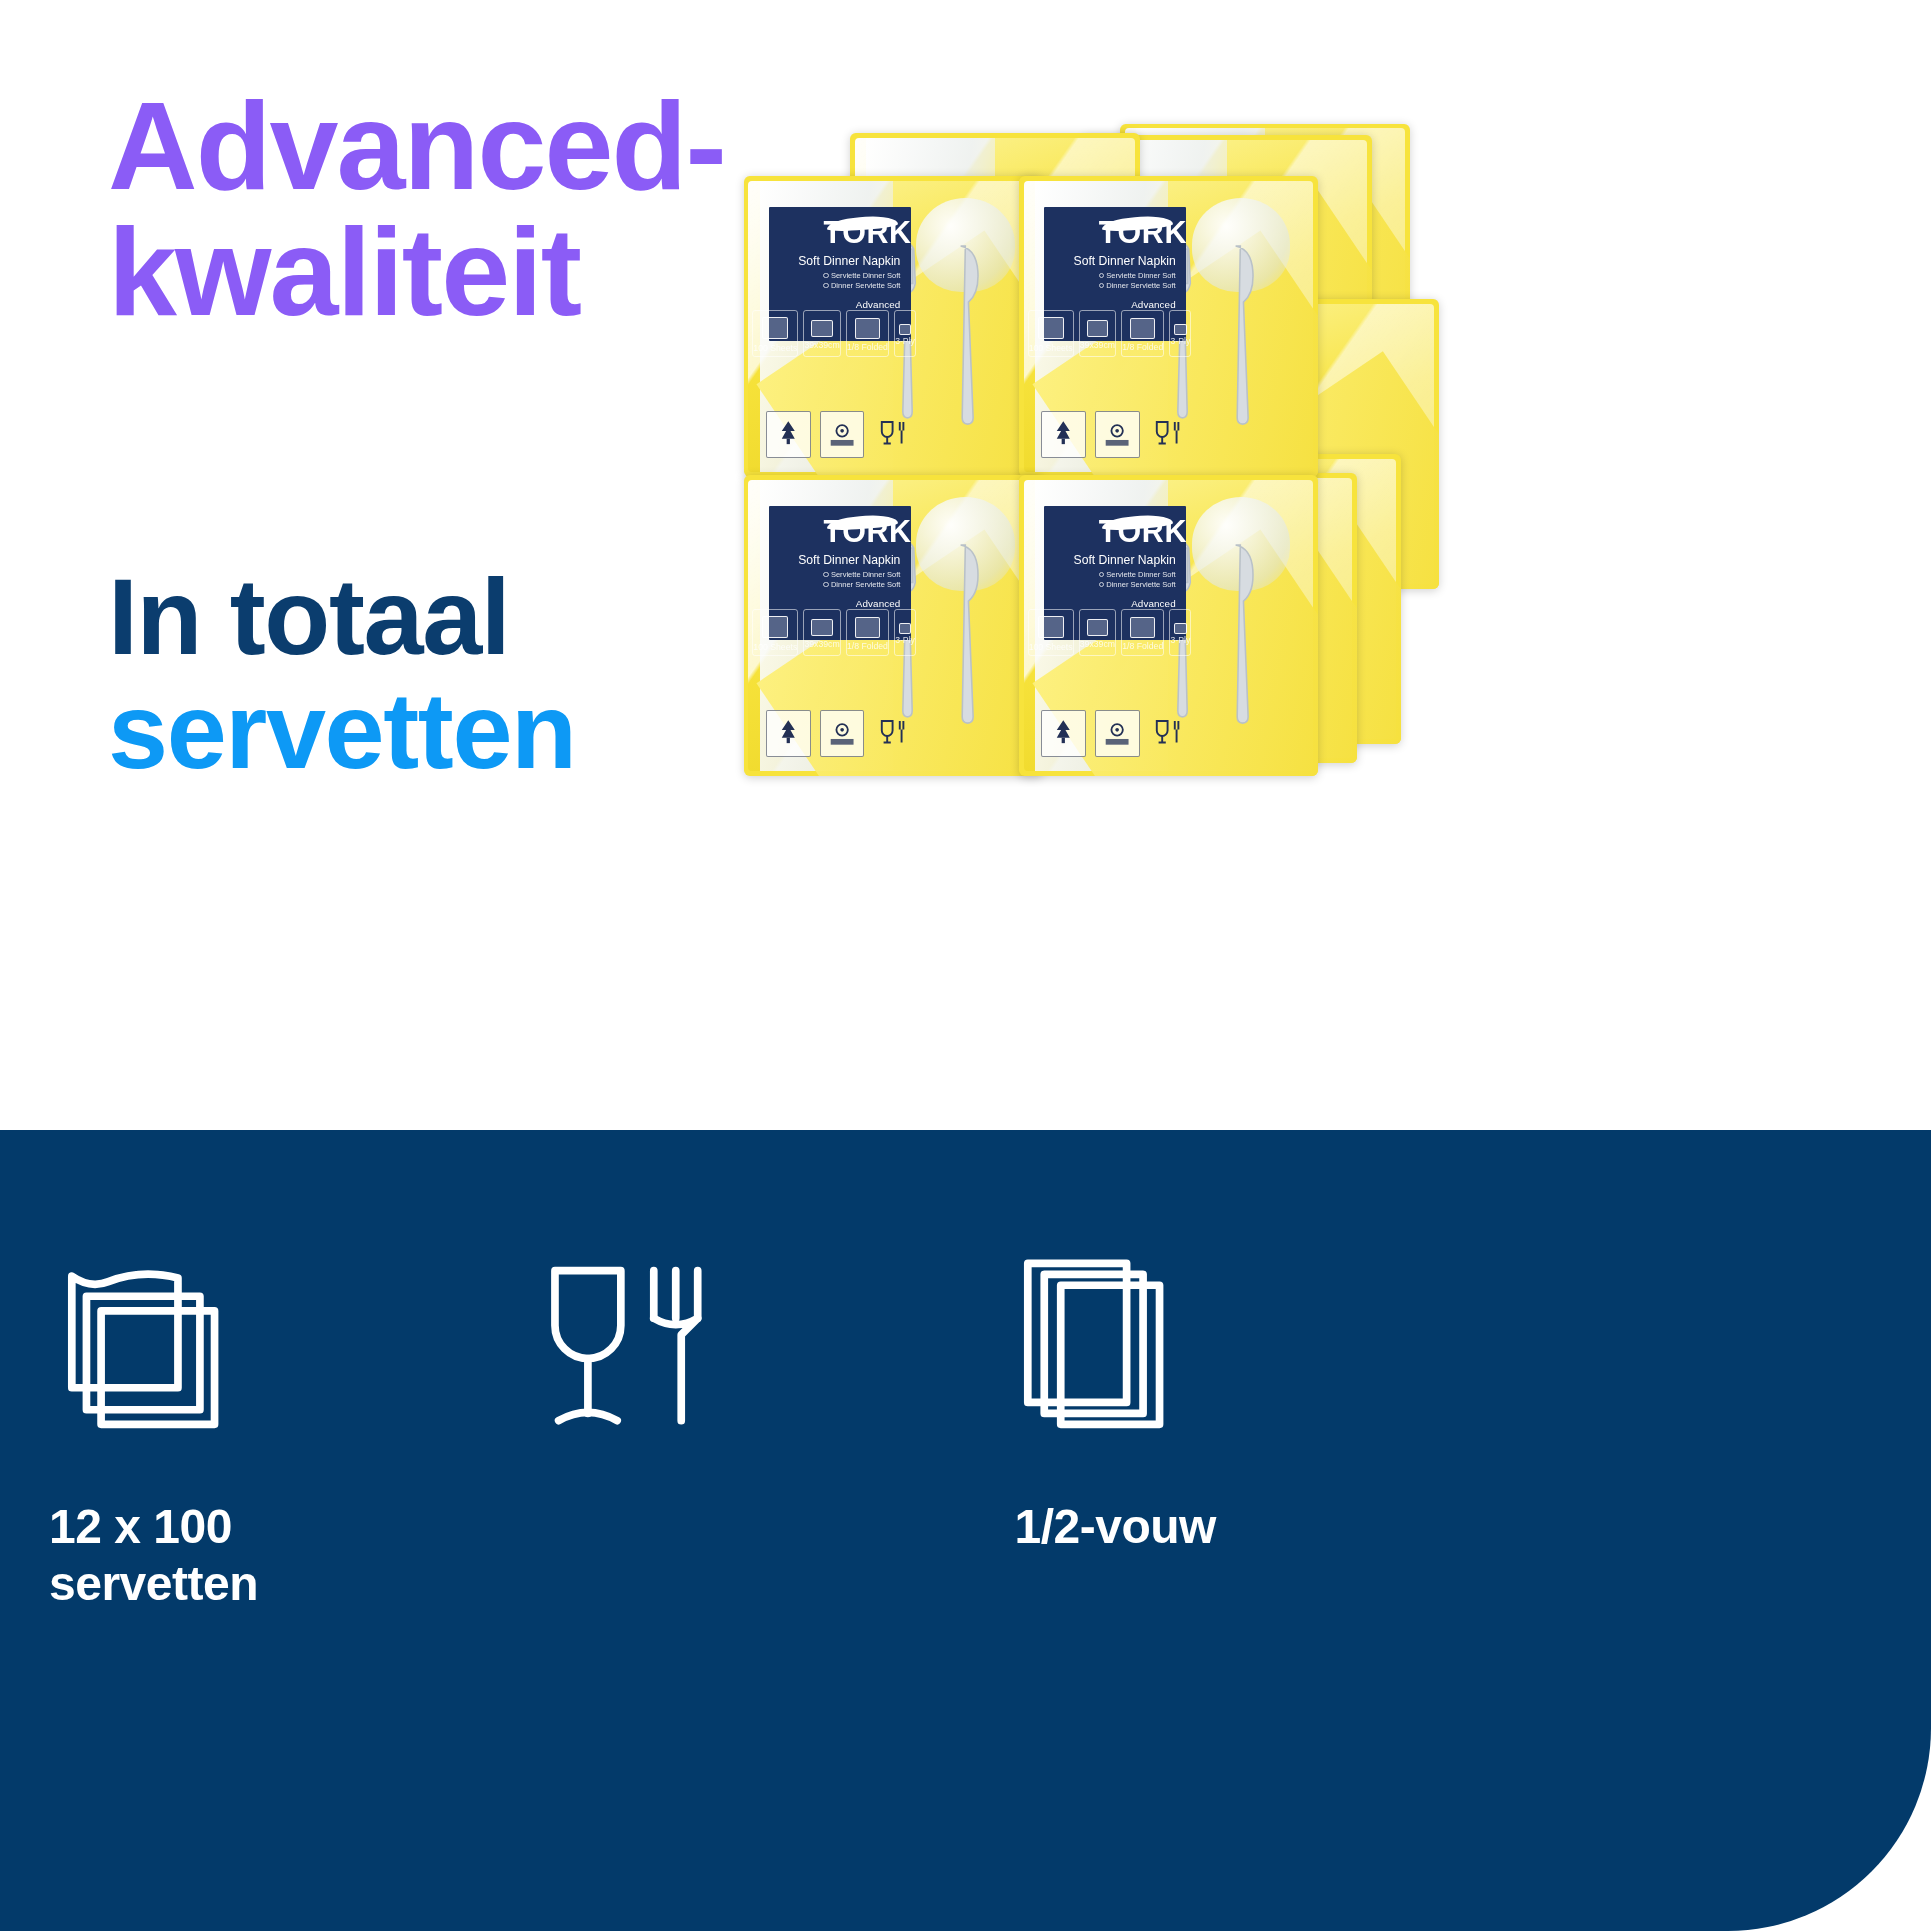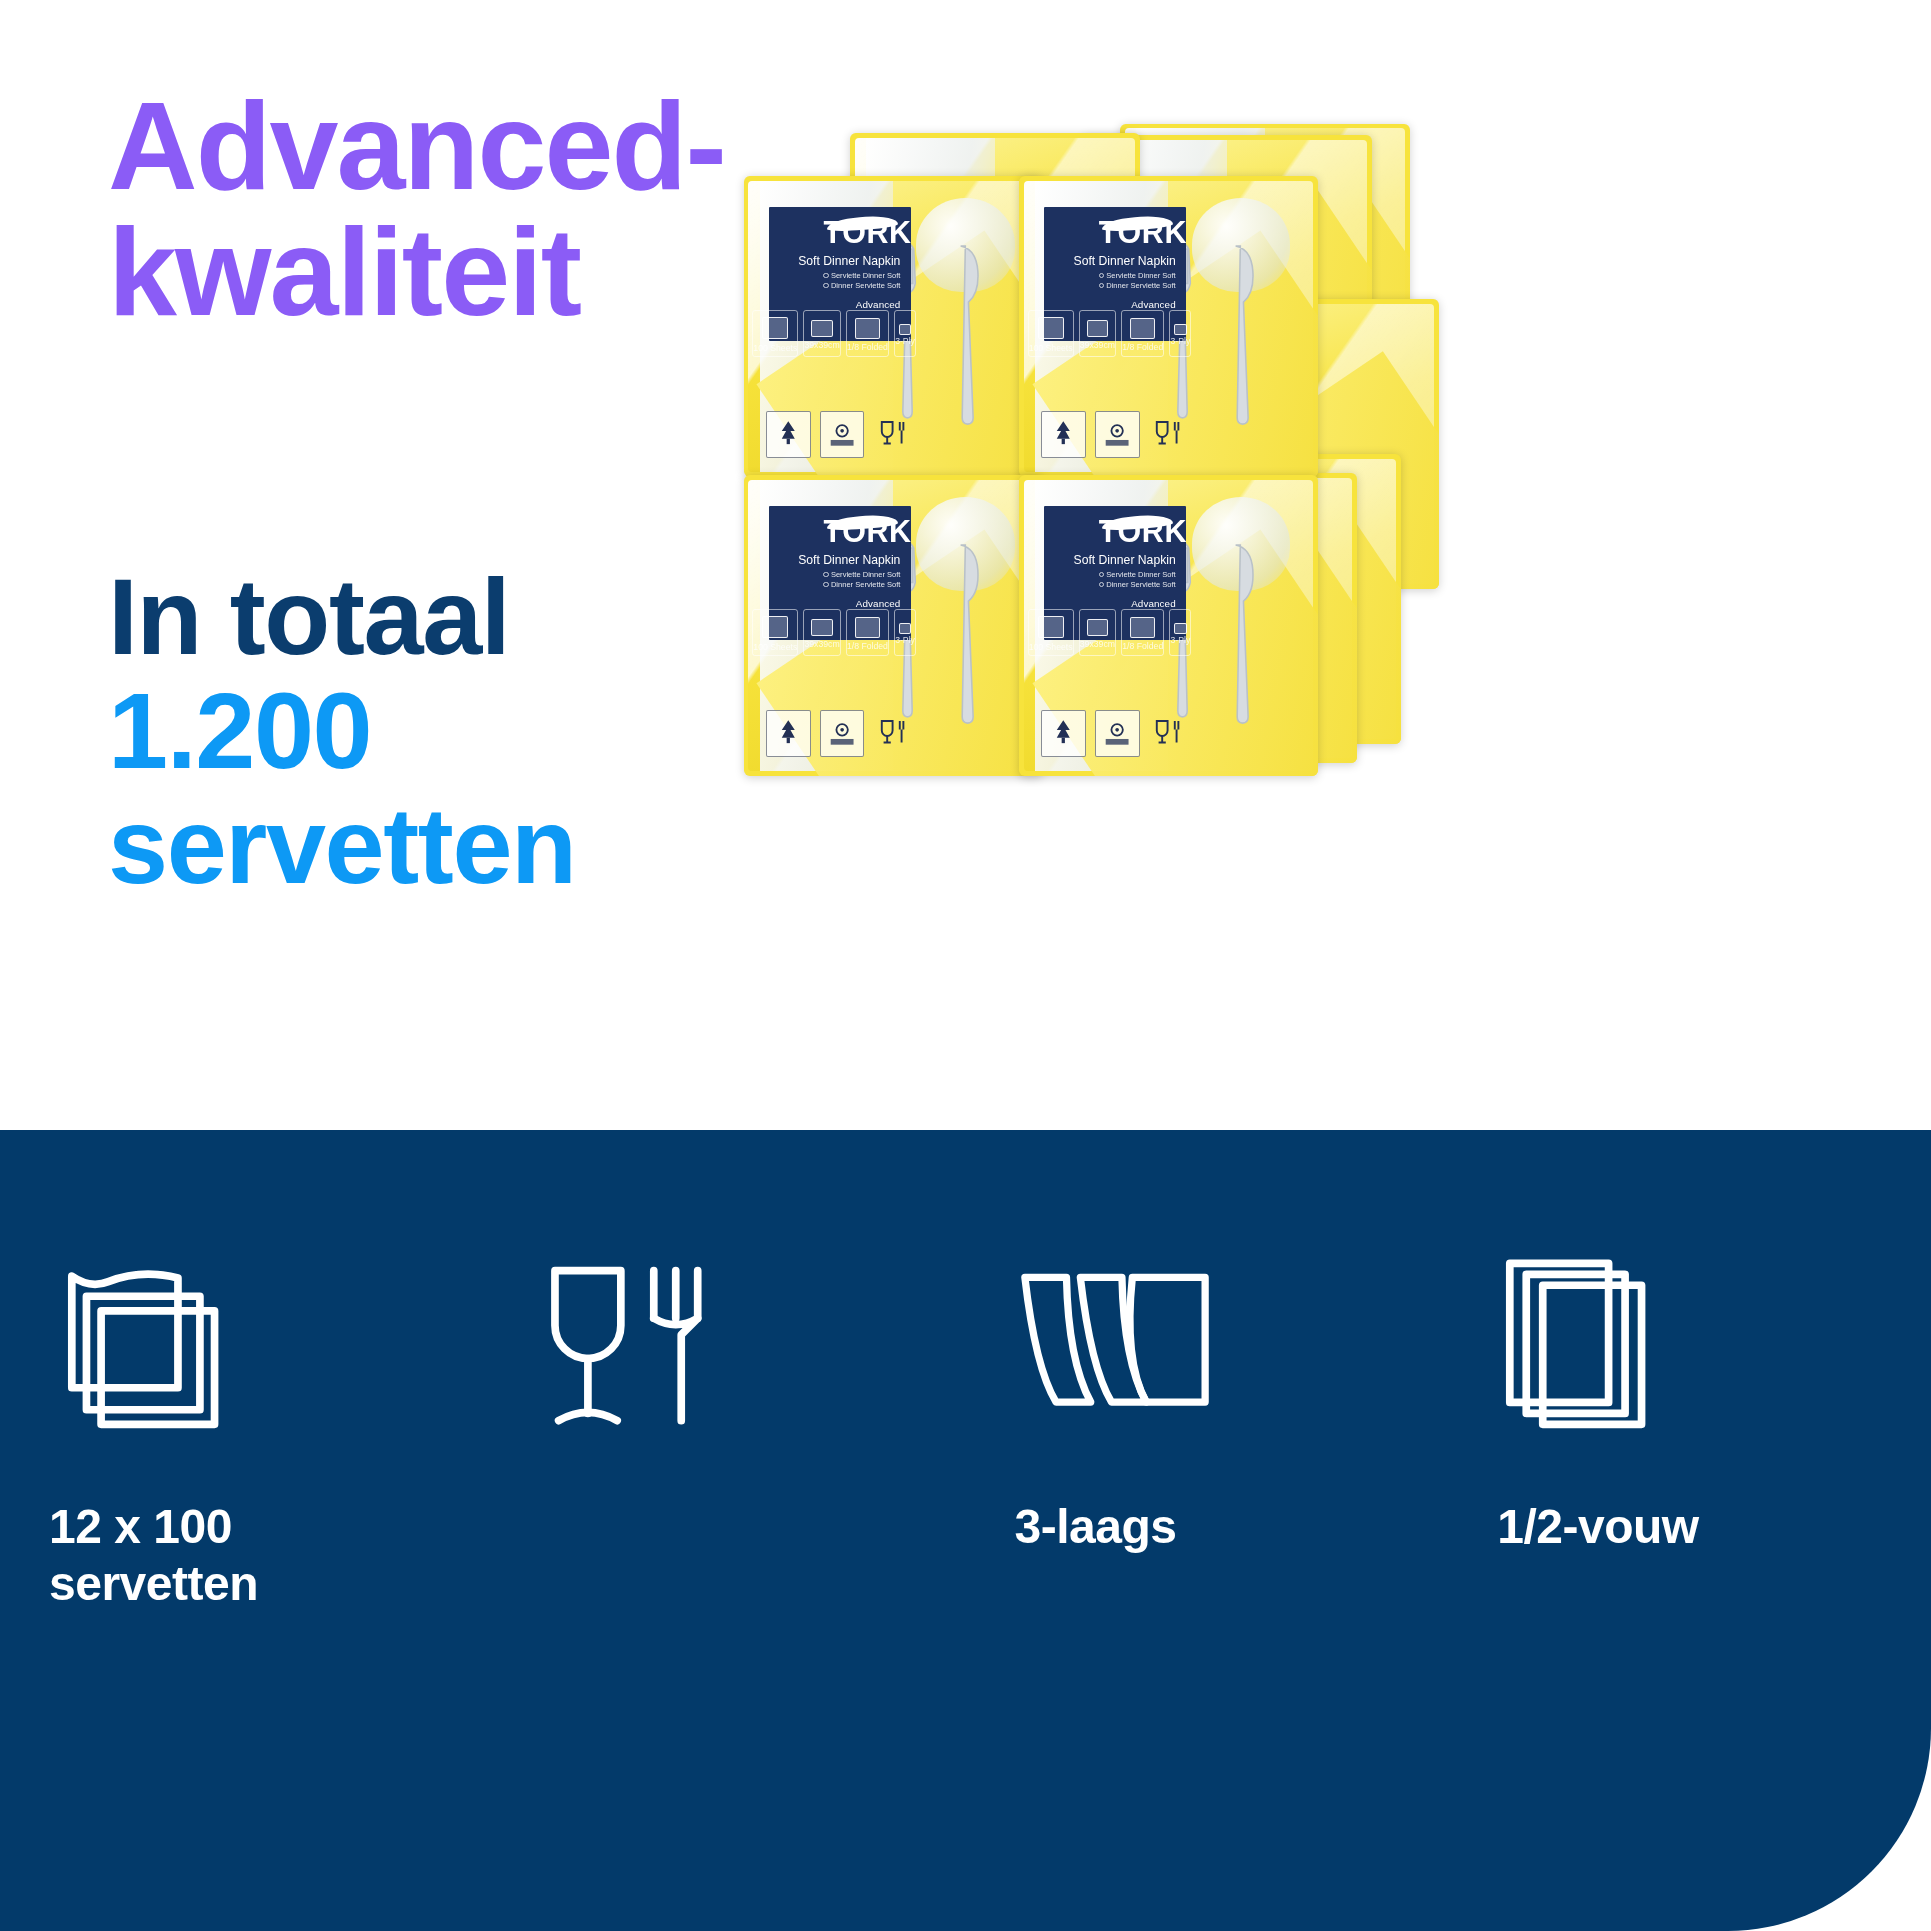--- a/index.html
+++ b/index.html
@@ -172,21 +172,20 @@
 
     <div class="copy-block">
       <h1 class="headline">
         <span class="l2">Advanced-</span>
         <span class="l2">kwaliteit</span>
       </h1>
     </div>
 
     <div class="subcopy">
       <span class="sub-navy">In totaal</span>
-      <span class="sub-bright">1.200</span>
       <span class="sub-bright">servetten</span>
     </div>
 
     <div class="product-stack">
 
       <div class="pack" style="left:386px;top:7.7px;width:290px;height:290px;">
         <div class="film">
             <div class="sheen"></div>
             <div class="diag"></div>
           </div>
@@ -521,32 +520,20 @@
               <path d="M12 8 h36 v30 a18 18 0 0 1 -36 0 z"></path>
               <path d="M30 56 v30"></path>
               <path d="M14 90 q16 -9 32 0"></path>
               <path d="M66 8 v26 M78 8 v26 M90 8 v26"></path>
               <path d="M66 34 q12 7 24 0 l-9 9 v47"></path>
             </g>
           </svg>
         </div>
       </div>
 
-      <div class="feature">
-        <div class="feat-icon">
-          <svg width="208" height="179" viewBox="0 0 120 95">
-            <g fill="none" stroke="#ffffff" stroke-width="4.2" stroke-linejoin="round" stroke-linecap="round">
-              <path d="M8 7 q6 52 18 72 h20 q-13 -24 -14 -72 z"></path>
-              <path d="M40 7 q6 52 18 72 h20 q-13 -24 -14 -72 z"></path>
-              <path d="M70 7 h42 v72 h-34 q-13 -24 -8 -72 z"></path>
-            </g>
-          </svg>
-        </div>
-        <div class="feat-label">3-laags</div>
-      </div>
 
       <div class="feature">
         <div class="feat-icon">
           <svg width="169" height="183" viewBox="0 0 90 100">
             <g fill="none" stroke="#ffffff" stroke-width="4.2" stroke-linejoin="round" stroke-linecap="round">
               <path d="M26 16 h54 v76 h-54 z"></path>
               <path d="M17 10 h54 v76 h-54 z"></path>
               <path d="M8 4 h54 v76 h-54 z"></path>
             </g>
           </svg>

